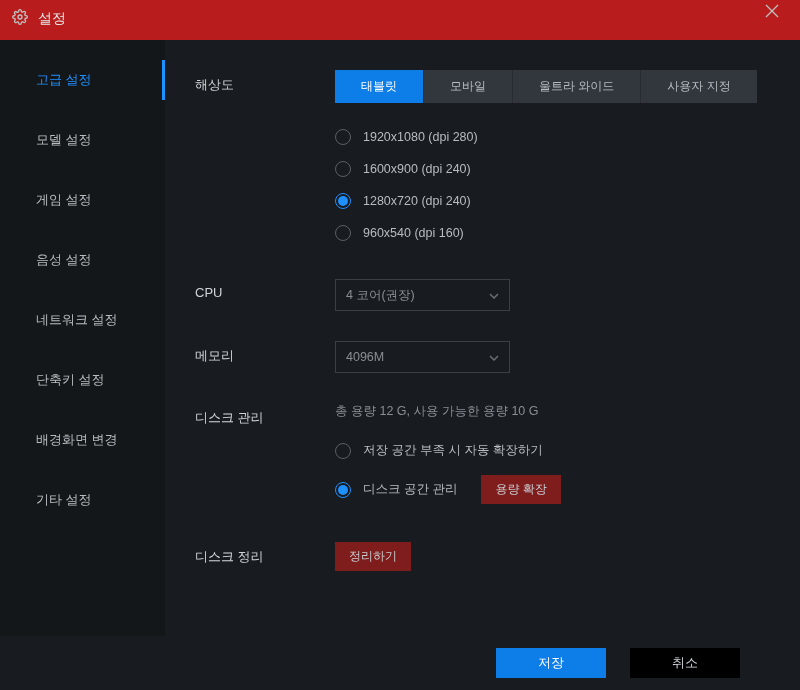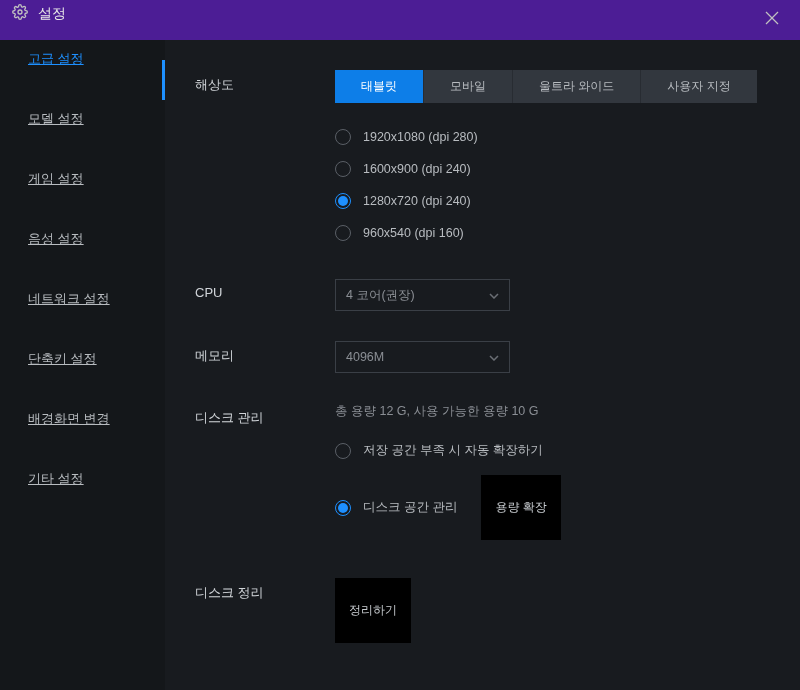--- a/index.html
+++ b/index.html
@@ -15,24 +15,24 @@
       color: #b8bcc0;
       overflow: hidden;
     }
     .window {
       display: flex;
       flex-direction: column;
       height: 100%;
     }
     .titlebar {
       height: 40px;
-      background: #4c1d95;
-      display: flex;
-      align-items: flex-start;
-      padding: 4px 12px;
+      background: #b91c1c;
+      display: flex;
+      align-items: flex-end;
+      padding: 11px 12px;
       justify-content: space-between;
     }
     .titlebar-left {
       display: flex;
       align-items: center;
       gap: 10px;
     }
     .title-text {
       color: #e8e8e8;
       font-size: 14px;
@@ -54,26 +54,26 @@
       background: #181b1f;
     }
     .sidebar {
       width: 165px;
       background: #14171a;
       padding-top: 10px;
     }
     .sidebar-item {
       height: 60px;
       display: flex;
-      padding-left: 28px;
+      align-items: center;
+      padding-left: 36px;
       font-size: 13px;
       color: #b8bcc0;
       cursor: pointer;
       position: relative;
-      text-decoration: underline;
     }
     .sidebar-item.active {
       color: #1e90ff;
     }
     .sidebar-item.active::after {
       content: "";
       position: absolute;
       right: 0;
       top: 10px;
       bottom: 10px;
@@ -168,22 +168,22 @@
     }
     .select-chevron {
       color: #6a6e74;
     }
     .info-text {
       font-size: 12.5px;
       color: #8a8e94;
       margin-bottom: 14px;
     }
     .inline-btn {
-      padding: 24px 14px;
-      background: #000000;
+      padding: 6px 14px;
+      background: #7f1d1d;
       color: #c8ccd0;
       font-size: 12px;
       cursor: pointer;
       margin-left: 12px;
       display: inline-block;
     }
     .footer {
       height: 54px;
       display: flex;
       align-items: center;

